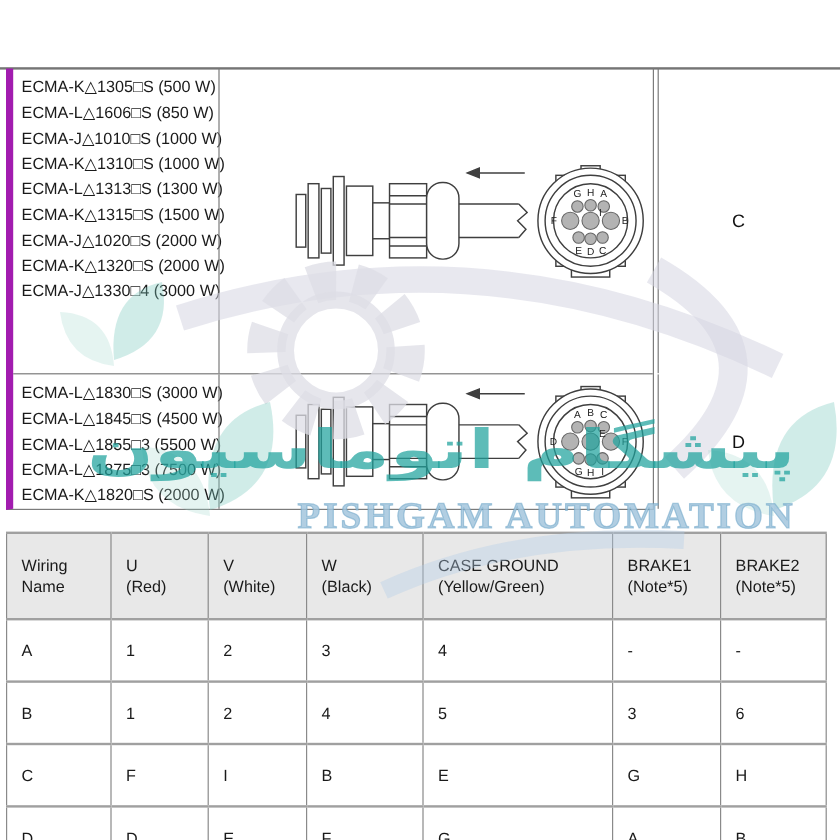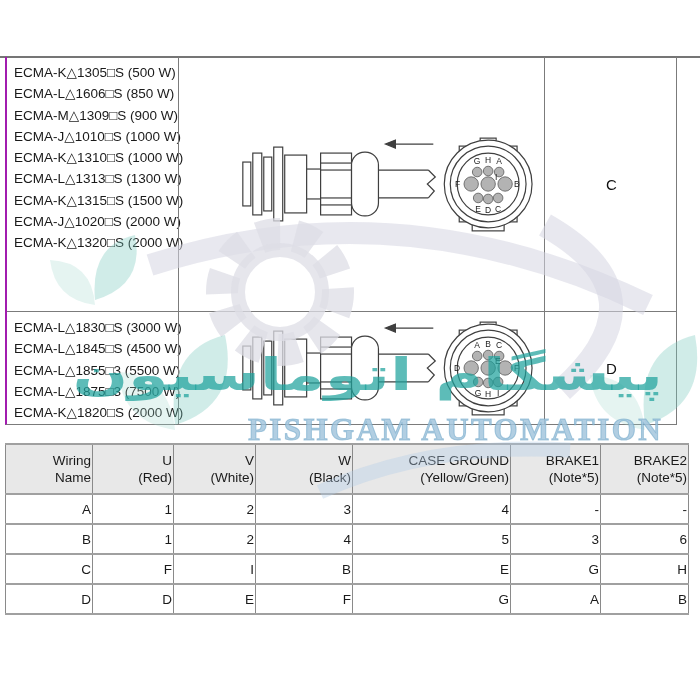--- a/index.html
+++ b/index.html
@@ -6,42 +6,42 @@
   .canvas {
     position:relative; width:700px; height:700px; background:#ffffff;
     font-family:"Liberation Sans", sans-serif; color:#1a1a1a; overflow:hidden;
   }
 
   
   .top-rule { position:absolute; left:0; top:56px; width:700px; height:2px; background:#757575; }
 
   
   .spec-table {
-    position:absolute; left:5px; top:57px; width:672px;
-    border-left:2px solid #a21caf; border-right:1px solid #7b7b7b; border-bottom:1px solid #7b7b7b;
+    position:absolute; left:5px; top:57px; width:540px;
+    border-left:6px solid #a21caf; border-right:1px solid #7b7b7b; border-bottom:1px solid #7b7b7b;
     box-sizing:border-box;
   }
   .spec-row { display:grid; grid-template-columns:171px 366px 134px; }
   .spec-row.r1 { height:254px; }
   .spec-row.r2 { height:112px; border-top:1px solid #7b7b7b; }
   .spec-cell { box-sizing:border-box; }
   .spec-cell.models { padding:5px 0 0 7px; font-size:13.5px; line-height:21.3px; white-space:nowrap; }
   .spec-cell.drawing { border-left:1px solid #7b7b7b; display:flex; align-items:center; justify-content:center; }
   .spec-cell.typecol { border-left:1px solid #7b7b7b; display:flex; align-items:center; justify-content:center;
                        font-size:15px; color:#111; }
 
   
   .wiring-table {
     position:absolute; left:5px; top:443px; border-collapse:collapse; table-layout:fixed;
     font-size:13.5px; color:#1a1a1a;
   }
   .wiring-table th, .wiring-table td {
     border-left:1px solid #8a8a8a; border-right:1px solid #8a8a8a;
     border-top:2px solid #a0a0a0; border-bottom:2px solid #a0a0a0;
-    text-align:right; vertical-align:middle; padding:1px;
+    text-align:left; vertical-align:middle; padding:12px;
   }
   .wiring-table th { background:#e8e8e8; font-weight:normal; height:46px; line-height:17px; }
   .wiring-table td { height:26px; background:transparent; }
 
   
   .watermark { position:absolute; inset:0; pointer-events:none; }
   .wm-fa {
     position:absolute; left:228px; top:348px; width:300px; height:56px;
     font-size:45px; font-weight:bold; direction:rtl; text-align:center; white-space:nowrap;
     color:rgba(30,162,156,0.72);
@@ -64,27 +64,27 @@
 <div class="canvas">
 
   <div class="top-rule"></div>
 
   <div class="spec-table">
 
     <div class="spec-row r1">
       <div class="spec-cell models">
           <div>ECMA-K△1305□S (500 W)</div>
           <div>ECMA-L△1606□S (850 W)</div>
-          <div>ECMA-M△1309□S (900 W)</div>
           <div>ECMA-J△1010□S (1000 W)</div>
           <div>ECMA-K△1310□S (1000 W)</div>
           <div>ECMA-L△1313□S (1300 W)</div>
           <div>ECMA-K△1315□S (1500 W)</div>
           <div>ECMA-J△1020□S (2000 W)</div>
           <div>ECMA-K△1320□S (2000 W)</div>
+          <div>ECMA-J△1330□4 (3000 W)</div>
         </div>
 
       <div class="spec-cell drawing">
         <svg width="366" height="110" viewBox="0 0 366 110">
           <g stroke="#3f3f3f" stroke-width="1.2" fill="#ffffff">
 
             <rect x="64" y="33" width="8" height="44"></rect>
             <rect x="74" y="24" width="9" height="62"></rect>
             <rect x="85" y="28" width="8" height="54"></rect>
             <rect x="95" y="18" width="9" height="74"></rect>

